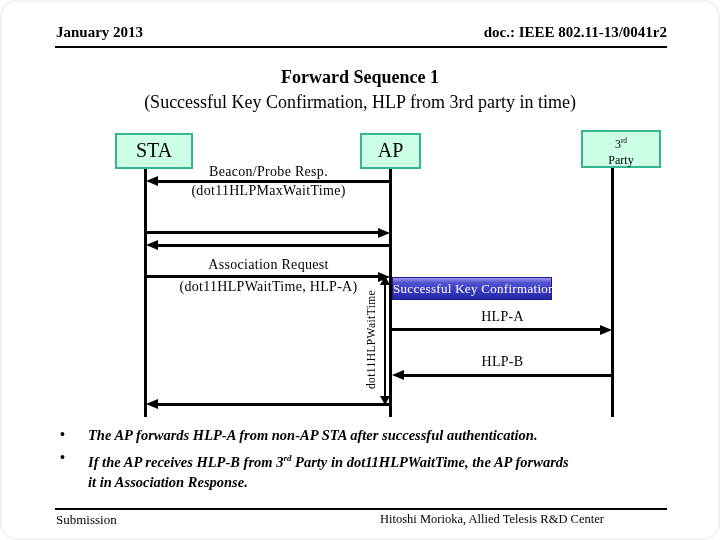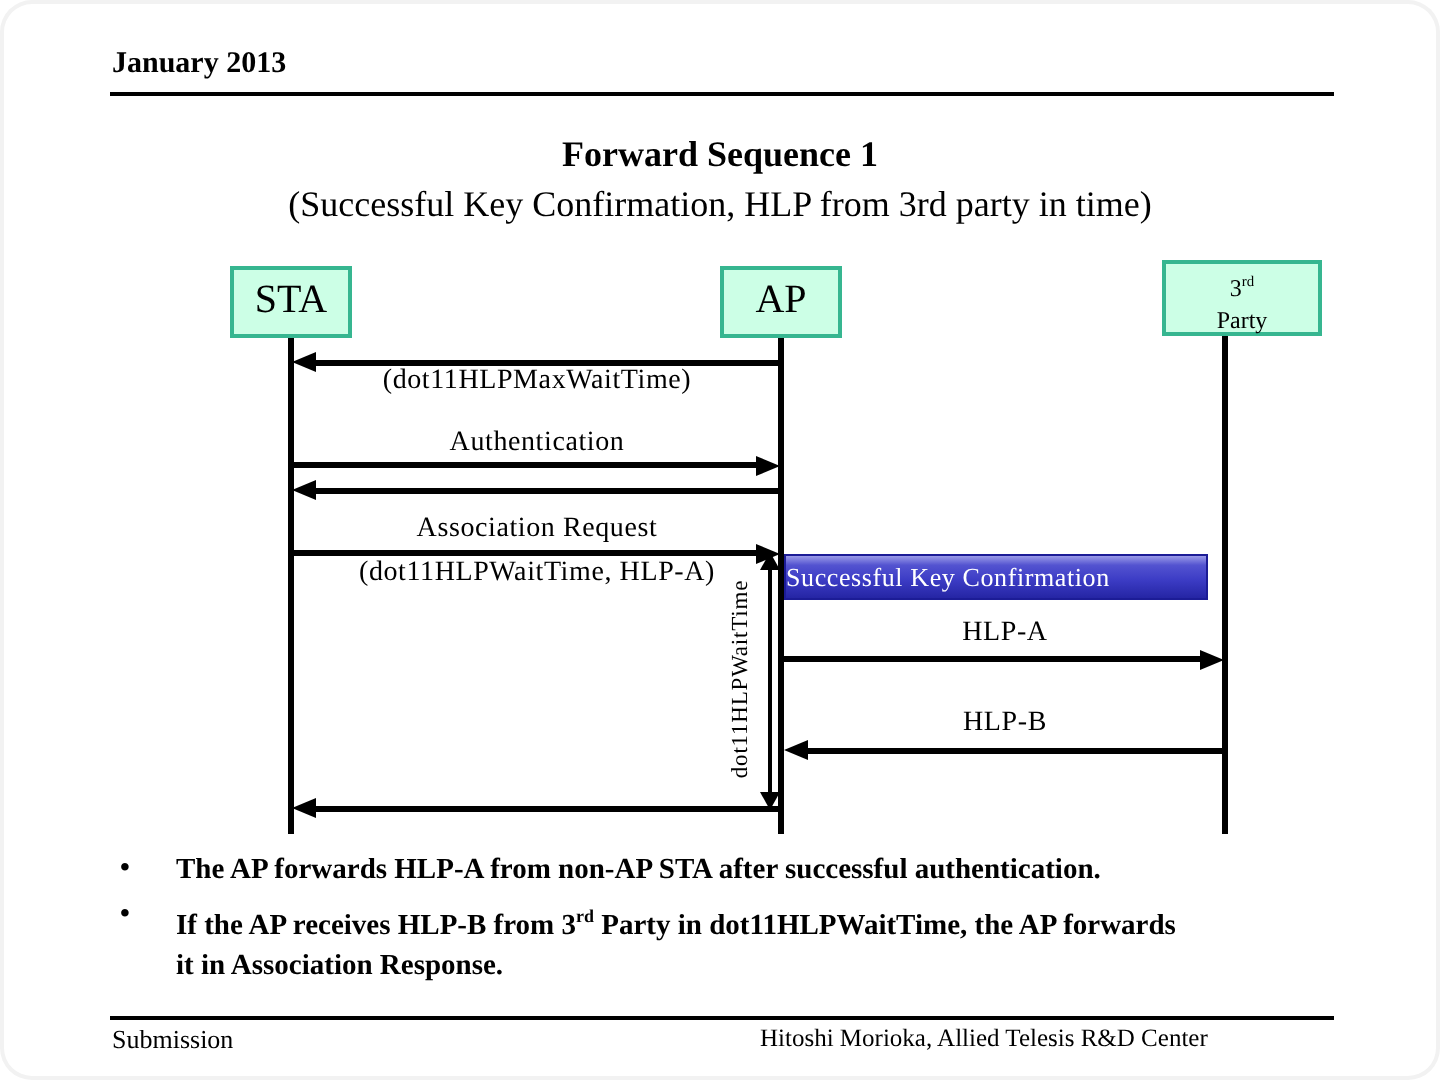--- a/index.html
+++ b/index.html
@@ -19,81 +19,82 @@
   .ftr-center{left:0;top:512px;width:720px;text-align:center;font-size:13px;}
   .ftr-right{left:380px;top:512px;width:287px;text-align:left;font-size:12.5px;white-space:nowrap;}
   
   .title1{left:0;top:67px;width:720px;text-align:center;font-size:18px;font-weight:bold;}
   .title2{left:0;top:92px;width:720px;text-align:center;font-size:18px;font-weight:normal;}
   
   .actor{
     background:#ccffe6;border:2px solid #36b690;box-sizing:border-box;
     text-align:center;
   }
-  .actor-sta{left:115px;top:133px;width:61px;height:36px;font-size:20px;line-height:31px;}
+  .actor-sta{left:115px;top:133px;width:78px;height:36px;font-size:20px;line-height:31px;}
   .actor-ap{left:360px;top:133px;width:61px;height:36px;font-size:20px;line-height:31px;}
   .actor-tp{left:581px;top:130px;width:80px;height:38px;font-size:12px;line-height:16px;padding-top:1px;}
   sup{font-size:0.62em;}
   
   .vline{position:absolute;width:3px;background:#000;}
   .hline{position:absolute;height:3px;background:#000;}
   .head-l{position:absolute;width:0;height:0;border-top:5px solid transparent;border-bottom:5px solid transparent;border-right:12px solid #000;}
   .head-r{position:absolute;width:0;height:0;border-top:5px solid transparent;border-bottom:5px solid transparent;border-left:12px solid #000;}
   .head-u{position:absolute;width:0;height:0;border-left:5px solid transparent;border-right:5px solid transparent;border-bottom:9px solid #000;}
   .head-d{position:absolute;width:0;height:0;border-left:5px solid transparent;border-right:5px solid transparent;border-top:9px solid #000;}
   
   .msg{position:absolute;font-size:14px;letter-spacing:0.3px;text-align:center;white-space:nowrap;}
   .span-sta-ap{left:146px;width:245px;}
   .span-ap-tp{left:392px;width:221px;}
   .vtext{
     position:absolute;left:304px;top:333px;width:134px;height:13px;
     transform:rotate(-90deg);font-size:11.5px;letter-spacing:0.4px;text-align:center;white-space:nowrap;
   }
   .keybox{
-    position:absolute;left:392px;top:277px;width:212px;height:23px;box-sizing:border-box;
+    position:absolute;left:392px;top:277px;width:160px;height:23px;box-sizing:border-box;
     background:linear-gradient(180deg,#9a9ae8 0%,#5353d0 22%,#3d3dc6 55%,#2525a4 100%);
-    border:1px solid #1c1c96;color:#ffffff;font-size:13px;line-height:21px;text-align:left;
+    border:1px solid #1c1c96;color:#ffffff;font-size:13px;line-height:21px;text-align:right;
     letter-spacing:0.3px;white-space:nowrap;
   }
   
   .bullet-marker{position:absolute;font-size:14px;font-weight:bold;}
-  .bullet-text{position:absolute;left:88px;font-size:14.5px;font-weight:bold;line-height:20px;white-space:nowrap;}
+  .bullet-text{position:absolute;left:88px;font-size:14.5px;font-weight:bold;line-height:20px;white-space:nowrap;font-style:italic;}
 </style>
 </head>
 <body>
 
 <div class="slide">
 
   <div class="abs hdr-date">January 2013</div>
+  <div class="abs hdr-doc">doc.: IEEE 802.11-13/0041r2</div>
   <div class="abs rule hdr-rule"></div>
 
   <div class="abs title1">Forward Sequence 1</div>
   <div class="abs title2">(Successful Key Confirmation, HLP from 3rd party in time)</div>
 
   <div class="abs actor actor-sta">
     <span>STA</span>
   </div>
   <div class="abs actor actor-ap">
     <span>AP</span>
   </div>
   <div class="abs actor actor-tp">
     <span><span>3</span><sup>rd</sup><br><span>Party</span></span>
   </div>
 
   <div class="vline" style="left:144px;top:169px;height:248px;"></div>
   <div class="vline" style="left:389px;top:169px;height:248px;"></div>
   <div class="vline" style="left:611px;top:168px;height:249px;"></div>
 
+  <div class="msg span-sta-ap" style="top:164px;">Beacon/Probe Resp.</div>
   <div>
     <div class="head-l" style="left:146px;top:176px;"></div>
     <div class="hline" style="left:157px;top:180px;width:233px;"></div>
   </div>
   <div class="msg span-sta-ap" style="top:183px;">(dot11HLPMaxWaitTime)</div>
 
-  <div class="msg span-sta-ap" style="top:214px;">Authentication</div>
   <div>
     <div class="hline" style="left:147px;top:231px;width:231px;"></div>
     <div class="head-r" style="left:378px;top:228px;"></div>
   </div>
   <div>
     <div class="head-l" style="left:146px;top:240px;"></div>
     <div class="hline" style="left:157px;top:244px;width:233px;"></div>
   </div>
 
   <div class="msg span-sta-ap" style="top:257px;">Association Request</div>

